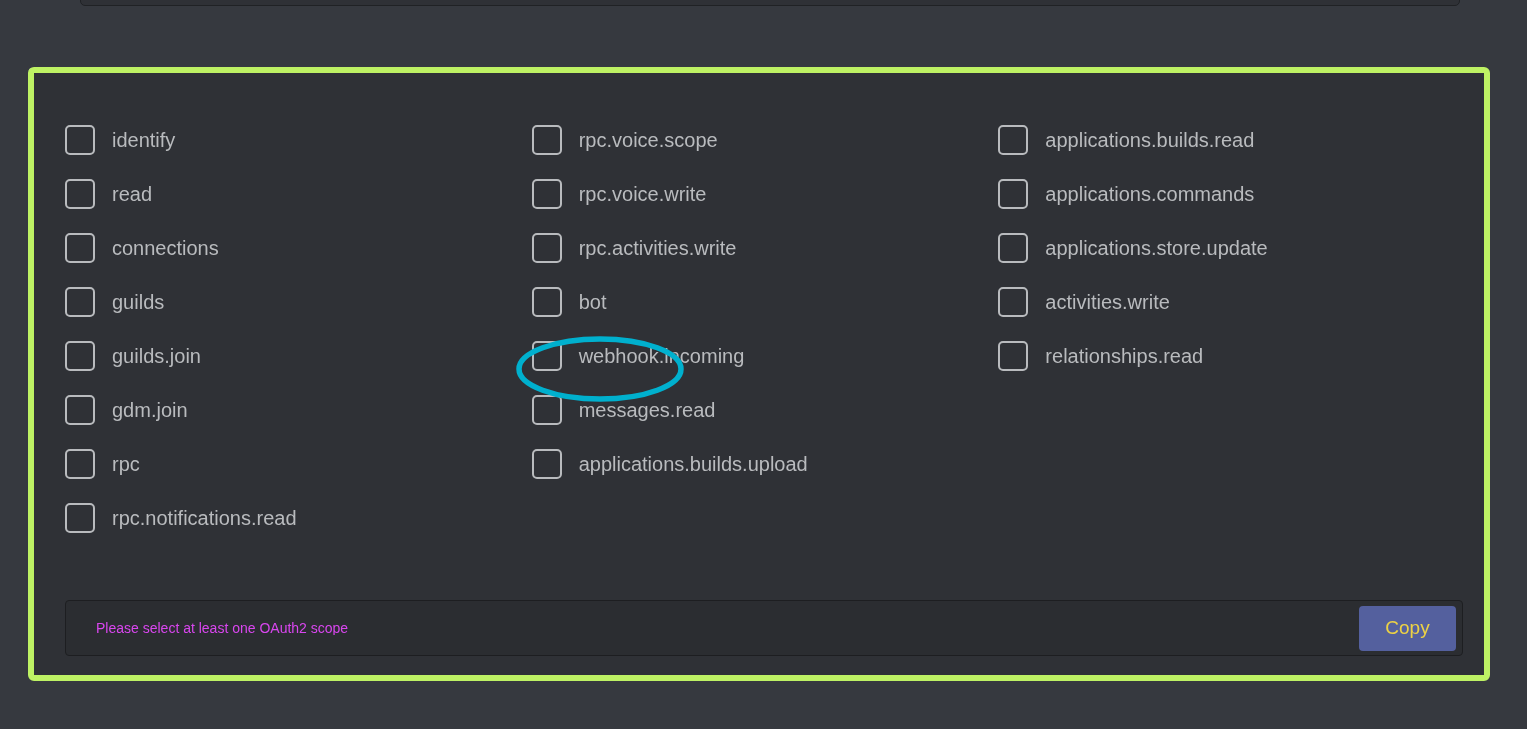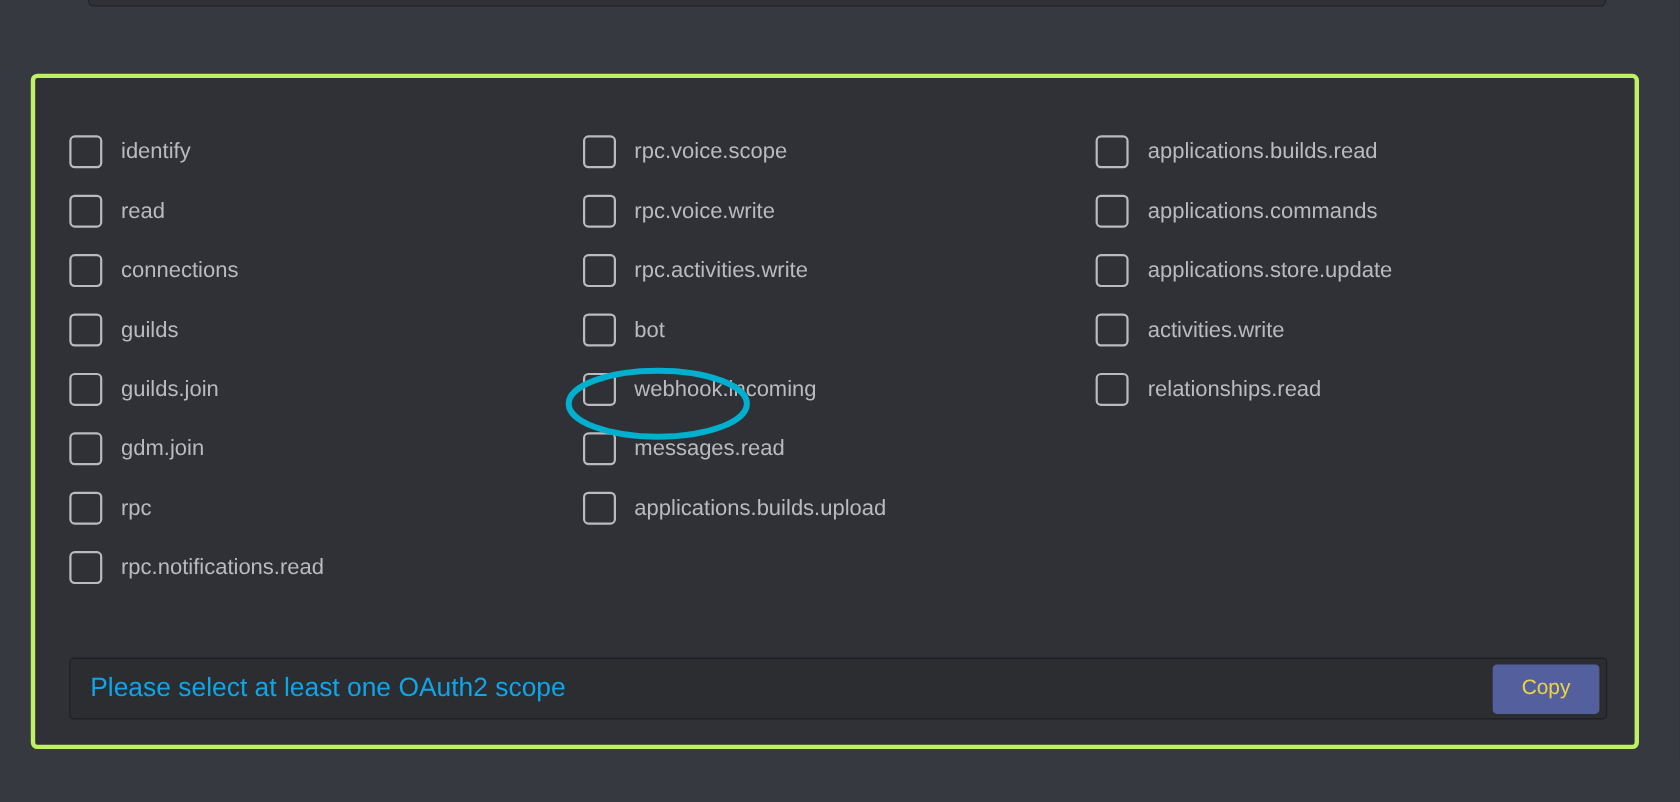--- a/index.html
+++ b/index.html
@@ -42,21 +42,21 @@
     margin-top: 28px;
   }
 
   .scopes-panel {
     position: absolute;
     left: 28px;
     top: 67px;
     width: 1462px;
     height: 614px;
     background: #2f3136;
-    border: 4px solid #bef264;
+    border: 6px solid #bef264;
     border-radius: 6px;
     box-sizing: border-box;
   }
 
   .scopes-grid {
     position: absolute;
     left: 31px;
     top: 40px;
     width: 1400px;
     display: flex;
@@ -104,25 +104,26 @@
     border: 1px solid #1d1e21;
     border-radius: 4px;
     box-sizing: border-box;
     display: flex;
     flex-direction: row;
     align-items: center;
     justify-content: space-between;
     padding: 0 6px 0 18px;
   }
   .url-text {
-    font-size: 24px;
-    color: #0ea5e9;
+    font-size: 14px;
+    color: #d946ef;
     line-height: 1;
     white-space: nowrap;
     overflow: hidden;
+    margin-left: 12px;
   }
   .copy-button {
     width: 97px;
     height: 45px;
     min-width: 97px;
     background: #5865a8;
     border: none;
     border-radius: 4px;
     color: #fde047;
     opacity: 0.92;

